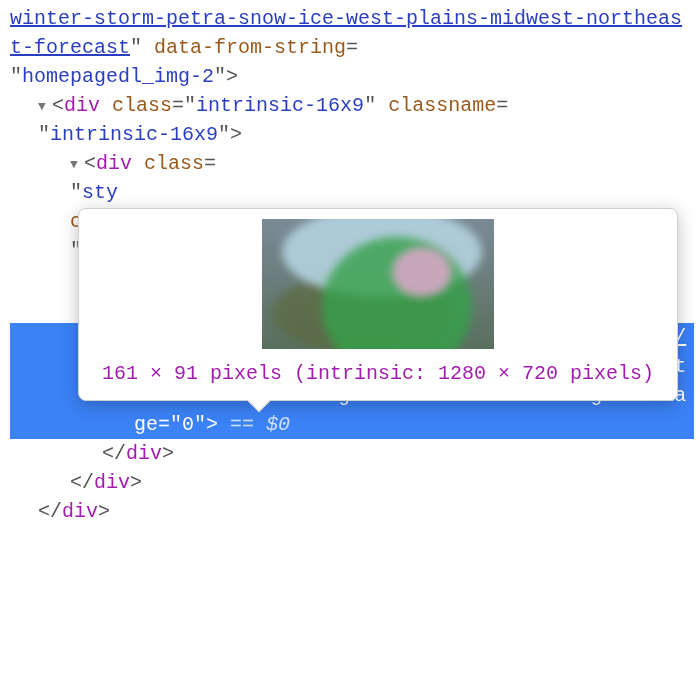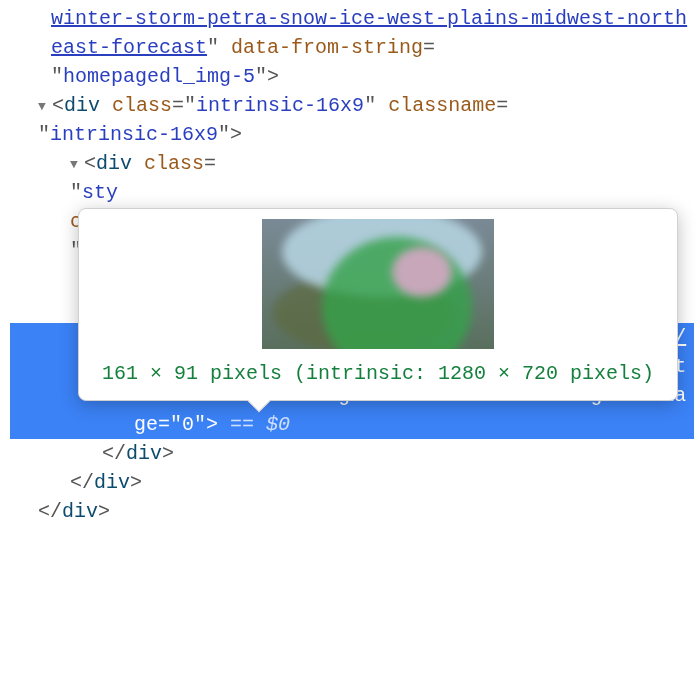--- a/index.html
+++ b/index.html
@@ -11,34 +11,34 @@
     line-height: 1.45;
     background: #fff;
     color: #222;
     width: 700px;
     height: 700px;
     overflow: hidden;
     position: relative;
   }
   .tree { padding: 4px 6px 4px 10px; }
   .line { white-space: pre-wrap; word-break: break-all; position: relative; }
-  .i0 { padding-left: 0; margin-left: 41px; }
+  .i0 { padding-left: 0; }
   .i1 { padding-left: 28px; }
   .i2 { padding-left: 60px; font-family: Liberation Mono, monospace; }
   .i3 { padding-left: 92px; }
   .i4 { padding-left: 124px; }
   .twist {
     display: inline-block;
     width: 14px;
     color: #777;
     font-size: 13px;
     user-select: none;
     vertical-align: 1px;
   }
-  .tag { color: #0c4a6e; }
+  .tag { color: #a21caf; }
   .attr { color: #9a5a1c; }
   .val { color: #2a3fbf; }
   .eq { color: #555; }
   .punct { color: #555; }
   .lnk { color: #2a3fbf; text-decoration: underline; }
   .sel {
     background: #3b82f6;
     color: #fff;
   }
   .sel .tag, .sel .attr, .sel .val, .sel .eq, .sel .punct, .sel .lnk { color: #fff; }
@@ -64,39 +64,39 @@
     margin: 0 auto 10px;
     background: linear-gradient(180deg,#7a8a96 0%,#596f5d 100%);
     position: relative;
     overflow: hidden;
   }
   .blob { position:absolute; border-radius:50%; filter: blur(4px); }
   .b1{ width:200px;height:90px; left:20px; top:-12px; background:#b7d6e4; opacity:.85;}
   .b2{ width:150px;height:140px; left:60px; top:18px; background:#35a24a; opacity:.8;}
   .b3{ width:60px;height:50px; left:130px; top:28px; background:#e7a7d0; opacity:.8;}
   .b4{ width:180px;height:80px; left:10px; top:54px; background:#5c6a3f; opacity:.7;}
-  .tip-text { text-align: center; color: #15803d; font-size: 20px; }
+  .tip-text { text-align: center; color: #a21caf; font-size: 20px; }
   .tip-arrow {
     position: absolute;
     left: 172px;
     bottom: -9px;
     width: 16px; height: 16px;
     background: #fff;
     border-right: 1px solid #d0d0d0;
     border-bottom: 1px solid #d0d0d0;
     transform: rotate(45deg);
   }
 </style>
 </head>
 <body>
 
 <div class="tree">
 
   <div class="line i0"><span class="lnk">winter-storm-petra-snow-ice-west-plains-midwest-northeast-forecast</span><span class="punct">"</span> <span class="attr">data-from-string</span><span class="eq">=</span></div>
-  <div class="line i0"><span class="punct">"</span><span class="val">homepagedl_img-5</span><span class="punct">"&gt;</span></div>
+  <div class="line i0"><span class="punct">"</span><span class="val">homepagedl_img-2</span><span class="punct">"&gt;</span></div>
 
   <div class="line i1"><span class="twist">▼</span><span class="punct">&lt;</span><span class="tag">div</span> <span class="attr">class</span><span class="eq">=</span><span class="punct">"</span><span class="val">intrinsic-16x9</span><span class="punct">"</span> <span class="attr">classname</span><span class="eq">=</span></div>
   <div class="line i1"><span class="punct">"</span><span class="val">intrinsic-16x9</span><span class="punct">"&gt;</span></div>
 
   <div class="line i2"><span class="twist">▼</span><span class="punct">&lt;</span><span class="tag">div</span> <span class="attr">class</span><span class="eq">=</span></div>
   <div class="line i2"><span class="punct">"</span><span class="val">sty</span></div>
   <div class="line i2"><span class="attr">clas</span></div>
   <div class="line i2"><span class="punct">"</span><span class="val">sty</span></div>
 
   <div class="line i3"><span class="twist">▼</span></div>

